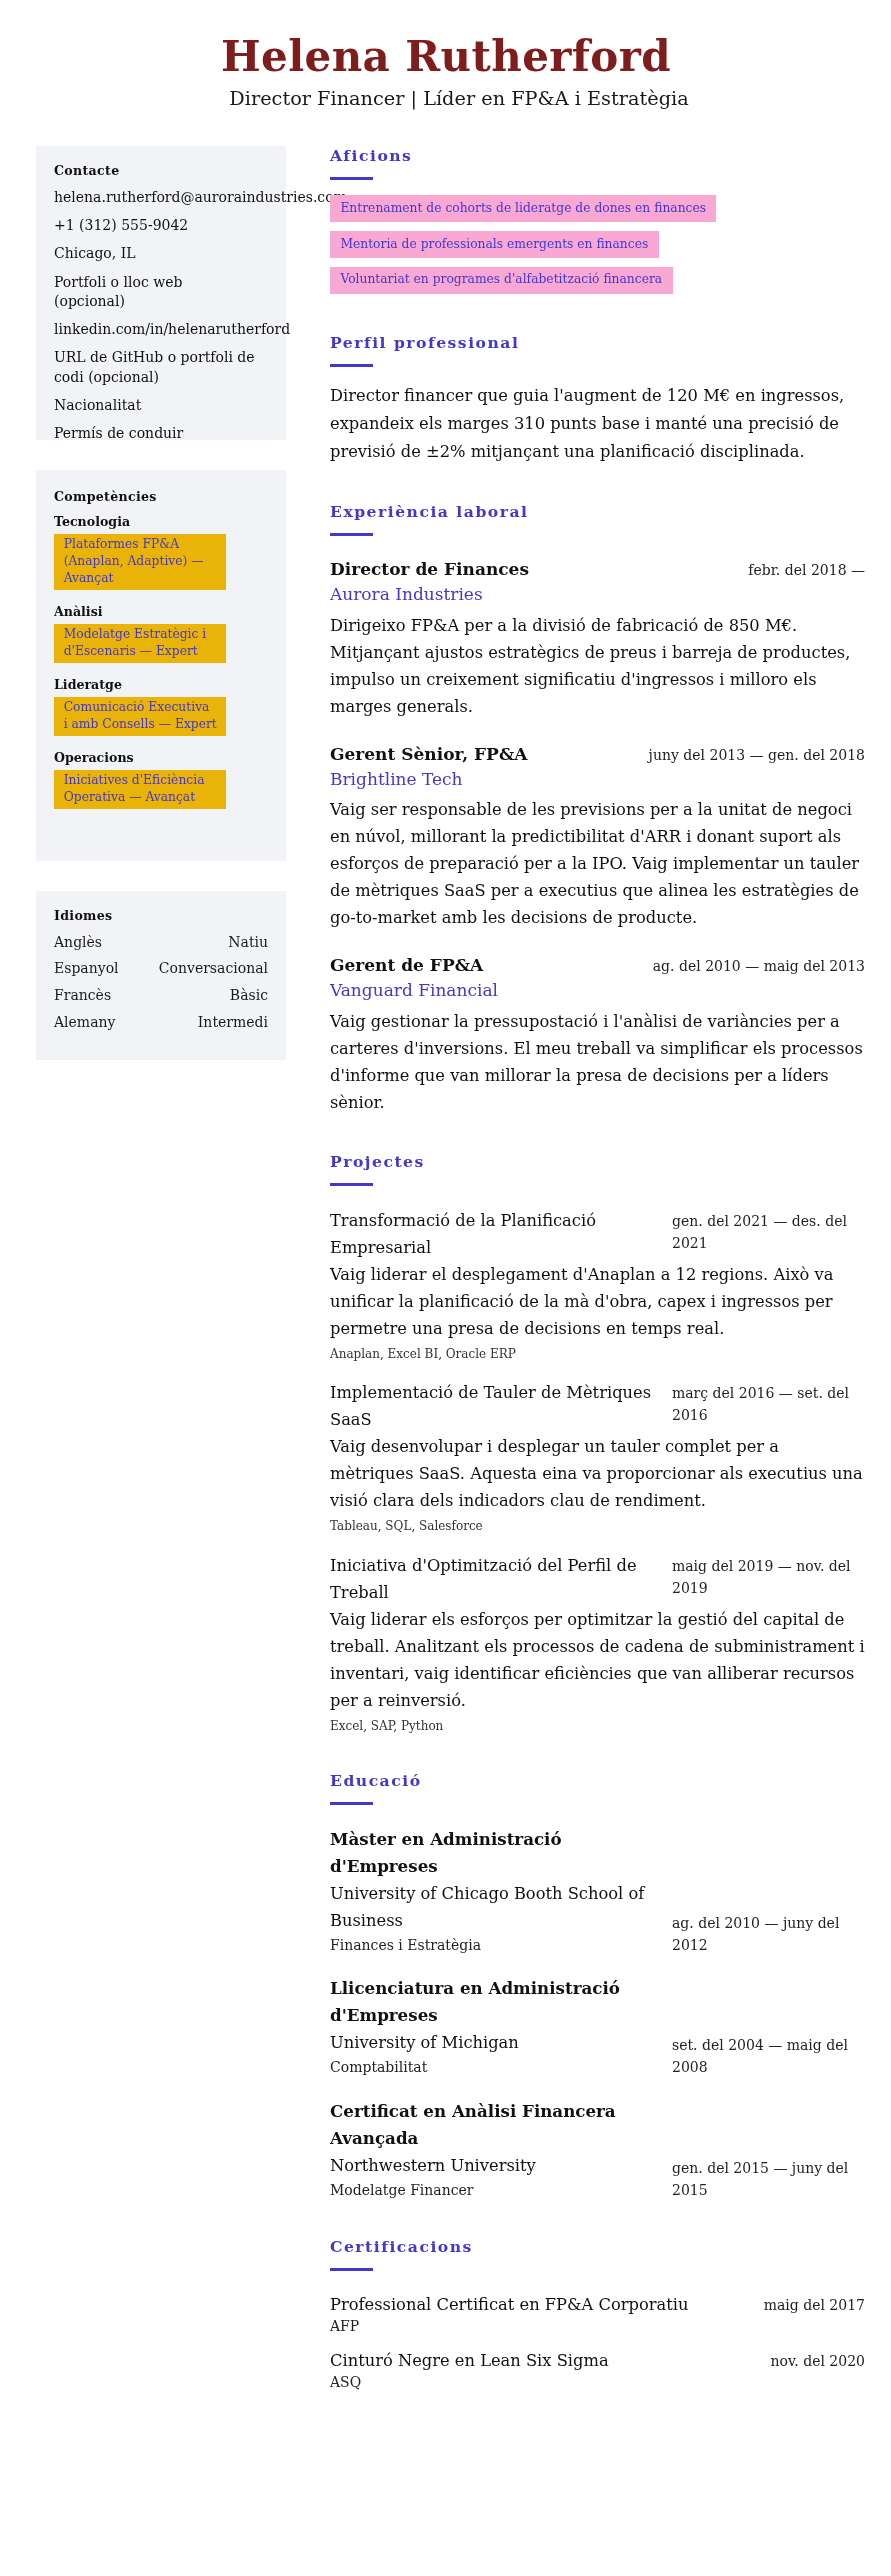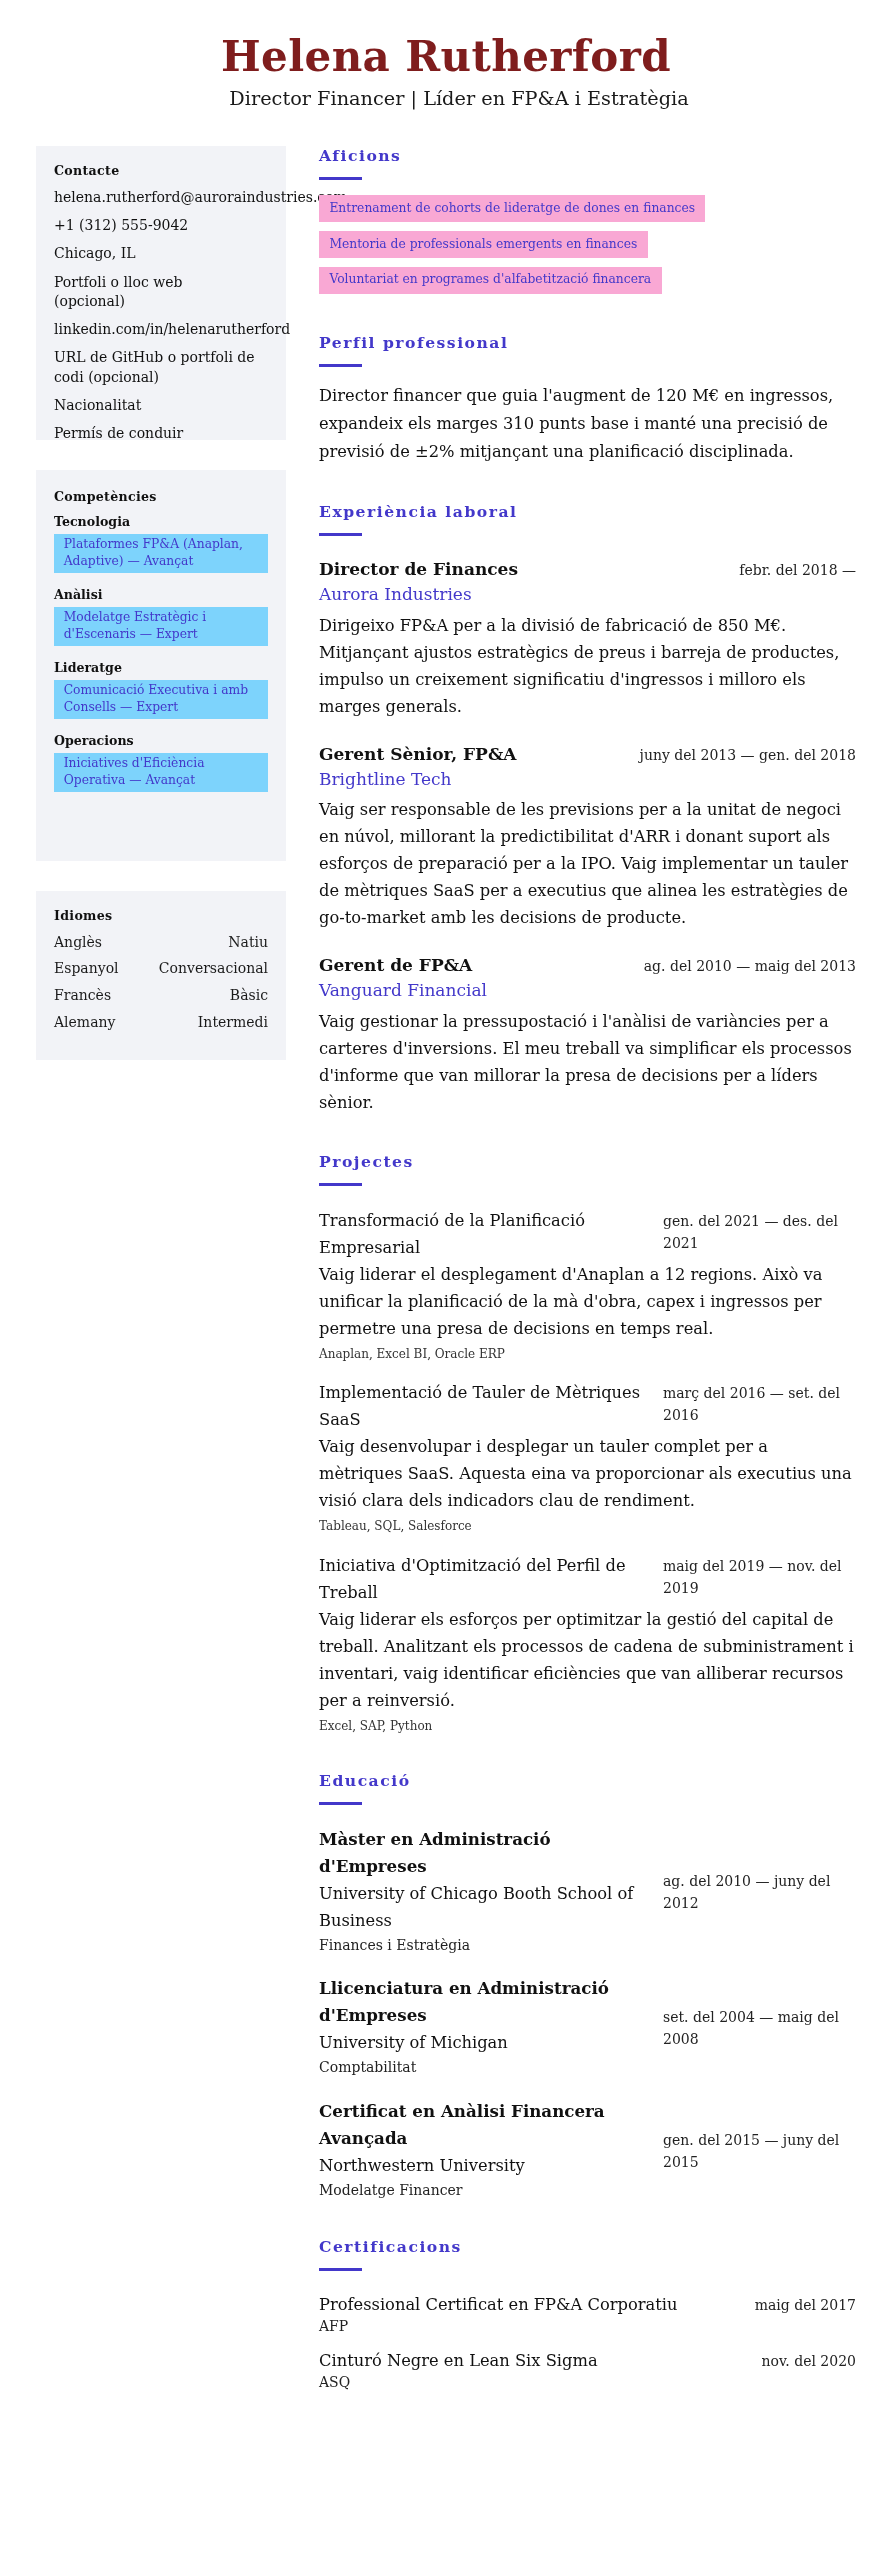--- a/index.html
+++ b/index.html
@@ -10,41 +10,41 @@
     font-family: "DejaVu Serif", serif;
     color: #111111;
     position: relative;
   }
   .header { text-align: center; padding-top: 33px; height: 146px; }
   .name { font-size: 42px; font-weight: bold; line-height: 48px; color: #7f1d1d; letter-spacing: 0.4px; }
   .subtitle { font-size: 19.3px; line-height: 25px; margin-top: 4.5px; color: #1a1a1a; margin-left: 26px; }
 
   .layout { display: flex; padding: 0 36px; }
   .sidebar { width: 250px; flex: 0 0 250px; }
-  .main { margin-left: 33px; width: 538px; }
+  .main { margin-left: 44px; width: 538px; }
 
   .card {
     background: #f2f3f7;
     padding: 16.3px 18px 18px 18px;
     margin-bottom: 30px;
     overflow: visible;
   }
   .card-title { font-size: 12.6px; font-weight: bold; line-height: 18px; margin-bottom: 7.4px; letter-spacing: 0.3px; }
   .contact-item { font-size: 14px; line-height: 19.3px; margin-bottom: 9px; white-space: normal; }
   .contact-item.nowrap { white-space: nowrap; }
   .card.contact { height: 294px; }
   .card.skills { height: 391px; padding-top: 18px; }
   .card.langs { height: 169px; }
 
   .skill-cat { font-size: 12.6px; font-weight: bold; line-height: 18px; margin-bottom: 3px; }
   .skill-tag {
-    background: #7dd3fc; color: #4338ca;
+    background: #eab308; color: #4338ca;
     font-size: 12.3px; line-height: 17px;
     padding: 1.5px 9px 3px 9.7px;
-    width: 214px;
+    width: 172px;
     margin-bottom: 13.4px;
   }
   .lang-row { display: flex; justify-content: space-between; font-size: 14px; line-height: 19.3px; margin-bottom: 7.4px; color: #1b1b1b; }
 
   .section-title {
     font-size: 15.6px; font-weight: bold; color: #4338ca;
     letter-spacing: 1.5px; line-height: 19.3px;
   }
   .section-rule { width: 43px; height: 3px; background: #4338ca; margin-top: 12px; margin-bottom: 15px; }
 
@@ -66,21 +66,21 @@
   .job-desc { font-size: 16.3px; line-height: 27px; margin-top: 4.5px; }
 
   .proj { margin-bottom: 16.3px; }
   .proj-head { display: flex; justify-content: space-between; align-items: flex-start; }
   .proj-title { font-size: 16.3px; line-height: 27px; width: 327px; }
   .proj-date { font-size: 14px; line-height: 22px; color: #222; width: 193px; margin-top: 3px; }
   .proj-desc { font-size: 16.3px; line-height: 27px; }
   .proj-tech { font-size: 12px; line-height: 18px; color: #333; margin-top: 3px; }
 
   .edu { margin-bottom: 19.3px; }
-  .edu-head { display: flex; justify-content: space-between; align-items: center; }
+  .edu-head { display: flex; justify-content: space-between; align-items: flex-end; }
   .edu-left { width: 342px; }
   .edu-degree { font-size: 16.7px; font-weight: bold; line-height: 27px; }
   .edu-date { font-size: 14px; line-height: 22px; color: #222; width: 193px; margin-top: 3px; }
   .edu-school { font-size: 16.3px; line-height: 27px; }
   .edu-field { font-size: 14px; line-height: 22px; color: #222; }
 
   .cert { margin-bottom: 12px; }
   .cert-head { display: flex; justify-content: space-between; align-items: baseline; }
   .cert-name { font-size: 16.3px; line-height: 25px; }
   .cert-date { font-size: 14px; line-height: 21px; color: #222; white-space: nowrap; }

